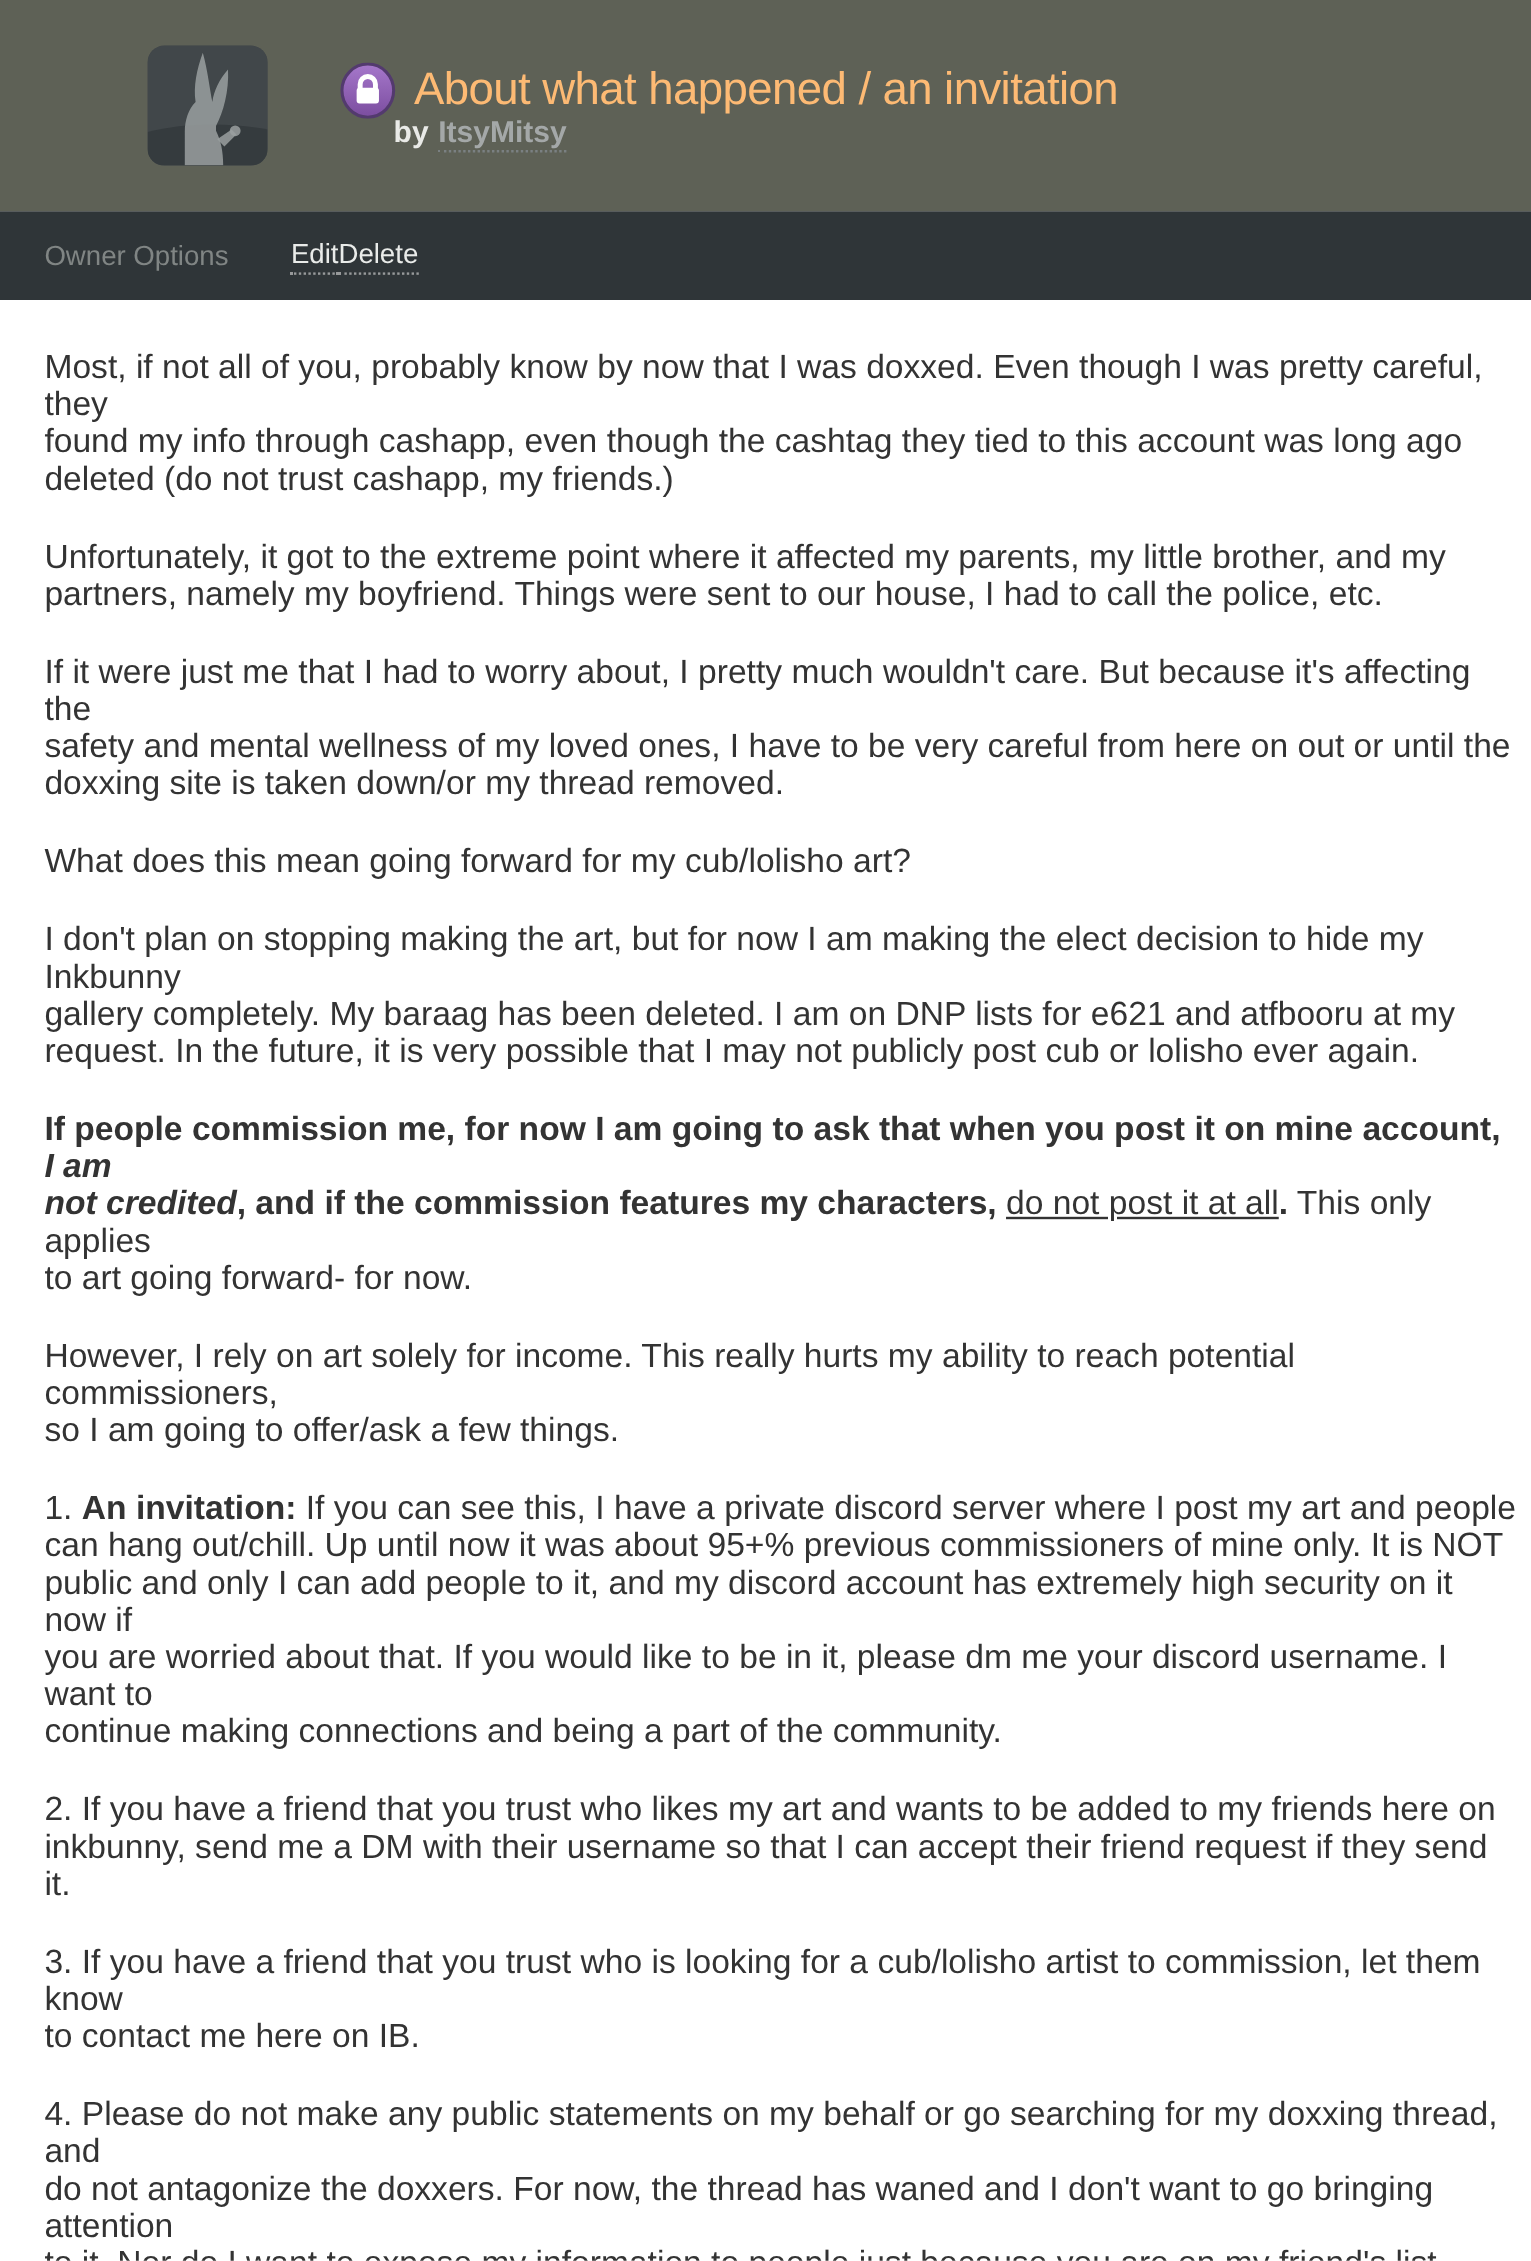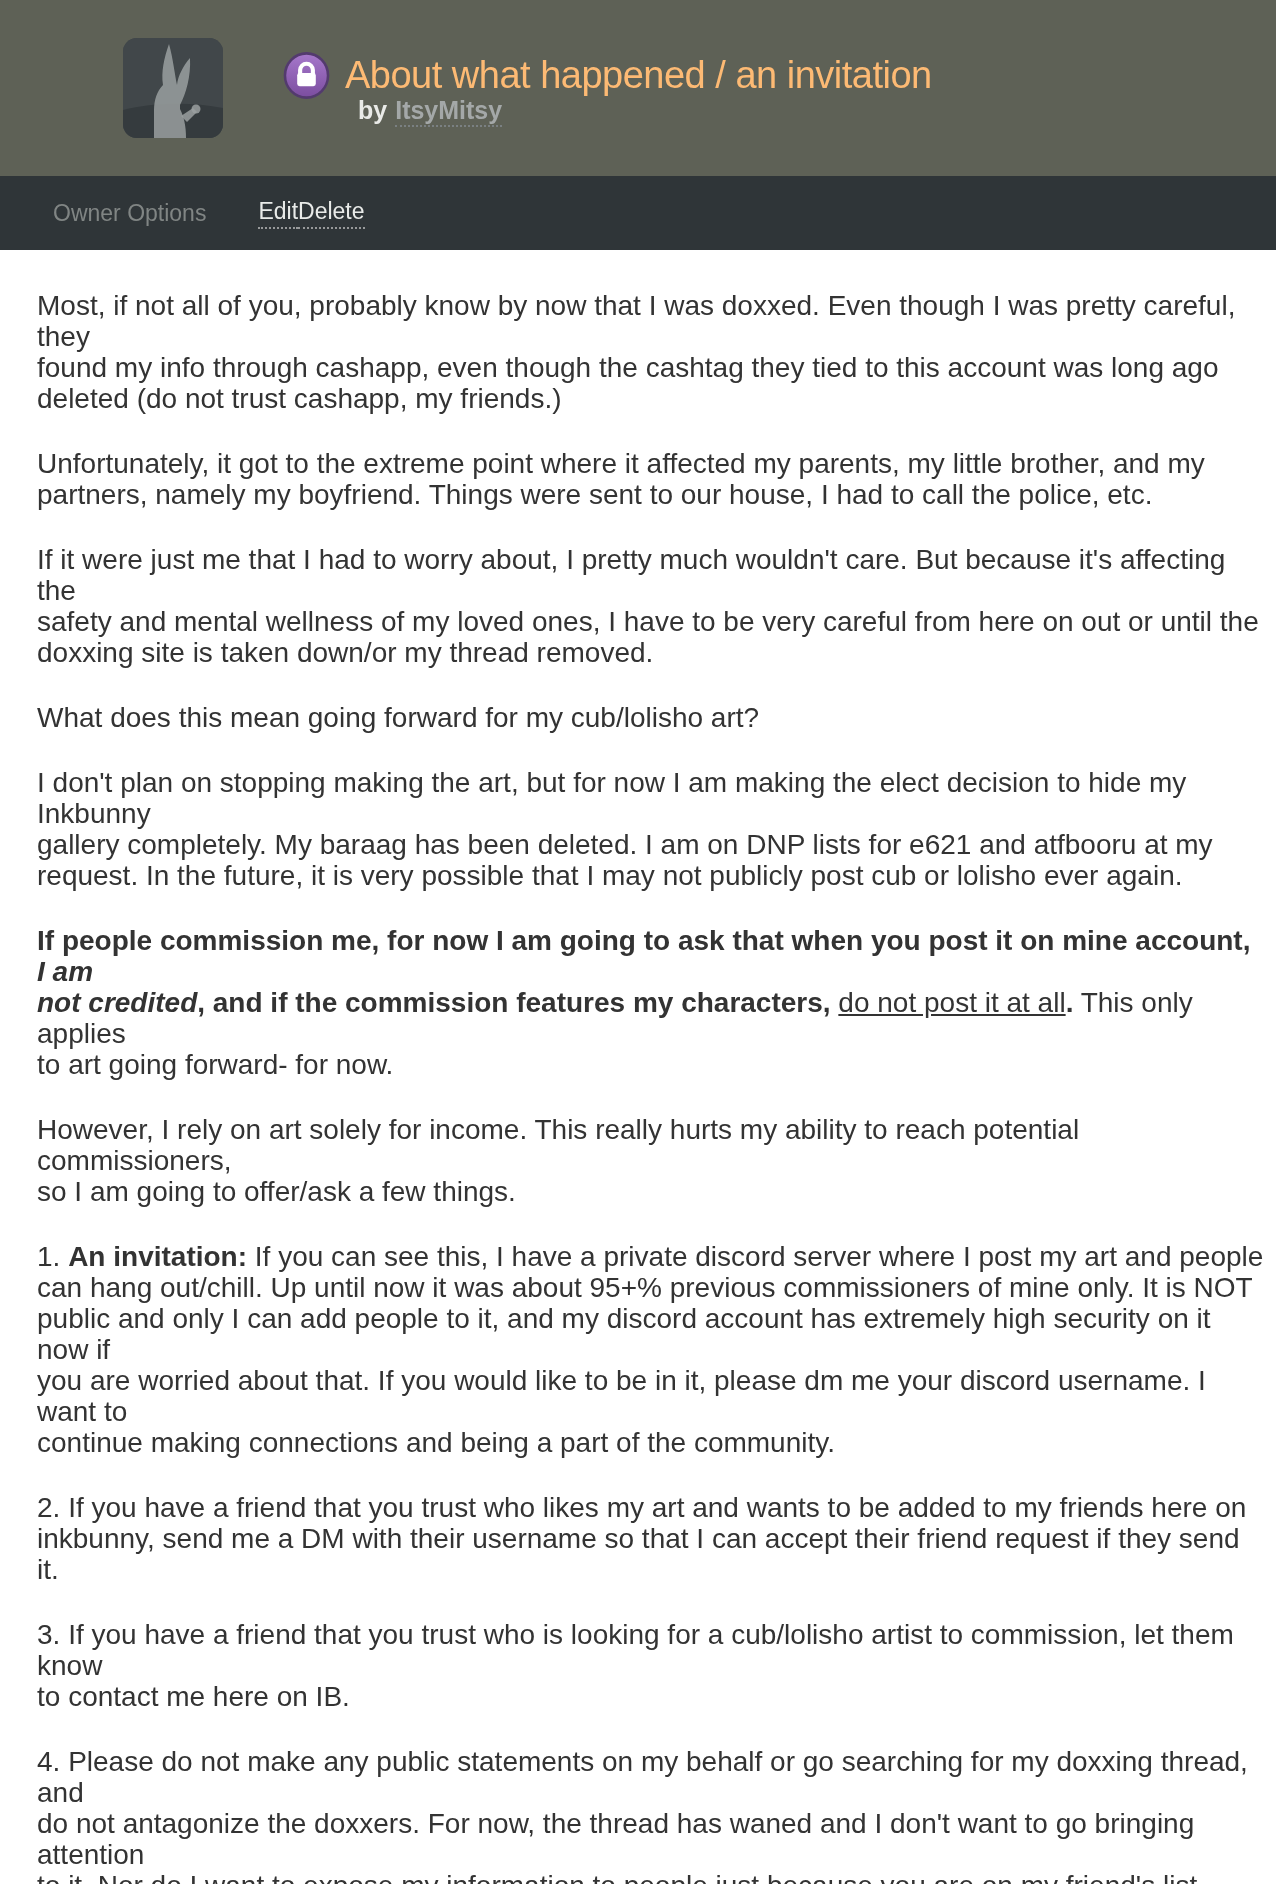--- a/index.html
+++ b/index.html
@@ -46,42 +46,41 @@
   .journal-title {
     font-size: 38px;
     font-weight: normal;
     color: #fdba74;
     letter-spacing: -0.5px;
     white-space: nowrap;
     line-height: 47px;
   }
   .byline {
     position: absolute;
-    left: 358px;
+    left: 328px;
     top: 96px;
     font-size: 25px;
     font-weight: bold;
     white-space: nowrap;
   }
   .byline .by-prefix { color: #e9eae7; }
   .byline .author-link {
     color: #a4a8a8;
     margin-left: 8px;
     border-bottom: 2px dotted #7a8082;
     padding-bottom: 1px;
     cursor: pointer;
   }
 
   
   .owner-bar {
     height: 74px;
     background: #2f3538;
     display: flex;
     align-items: center;
-    padding-left: 16px;
   }
   .owner-bar .bar-label {
     margin-left: 37px;
     font-size: 23px;
     color: #80858<!-- -->4;
     color: #808584;
   }
   .owner-bar .bar-action {
     font-size: 23px;
     color: #e9ebe9;

